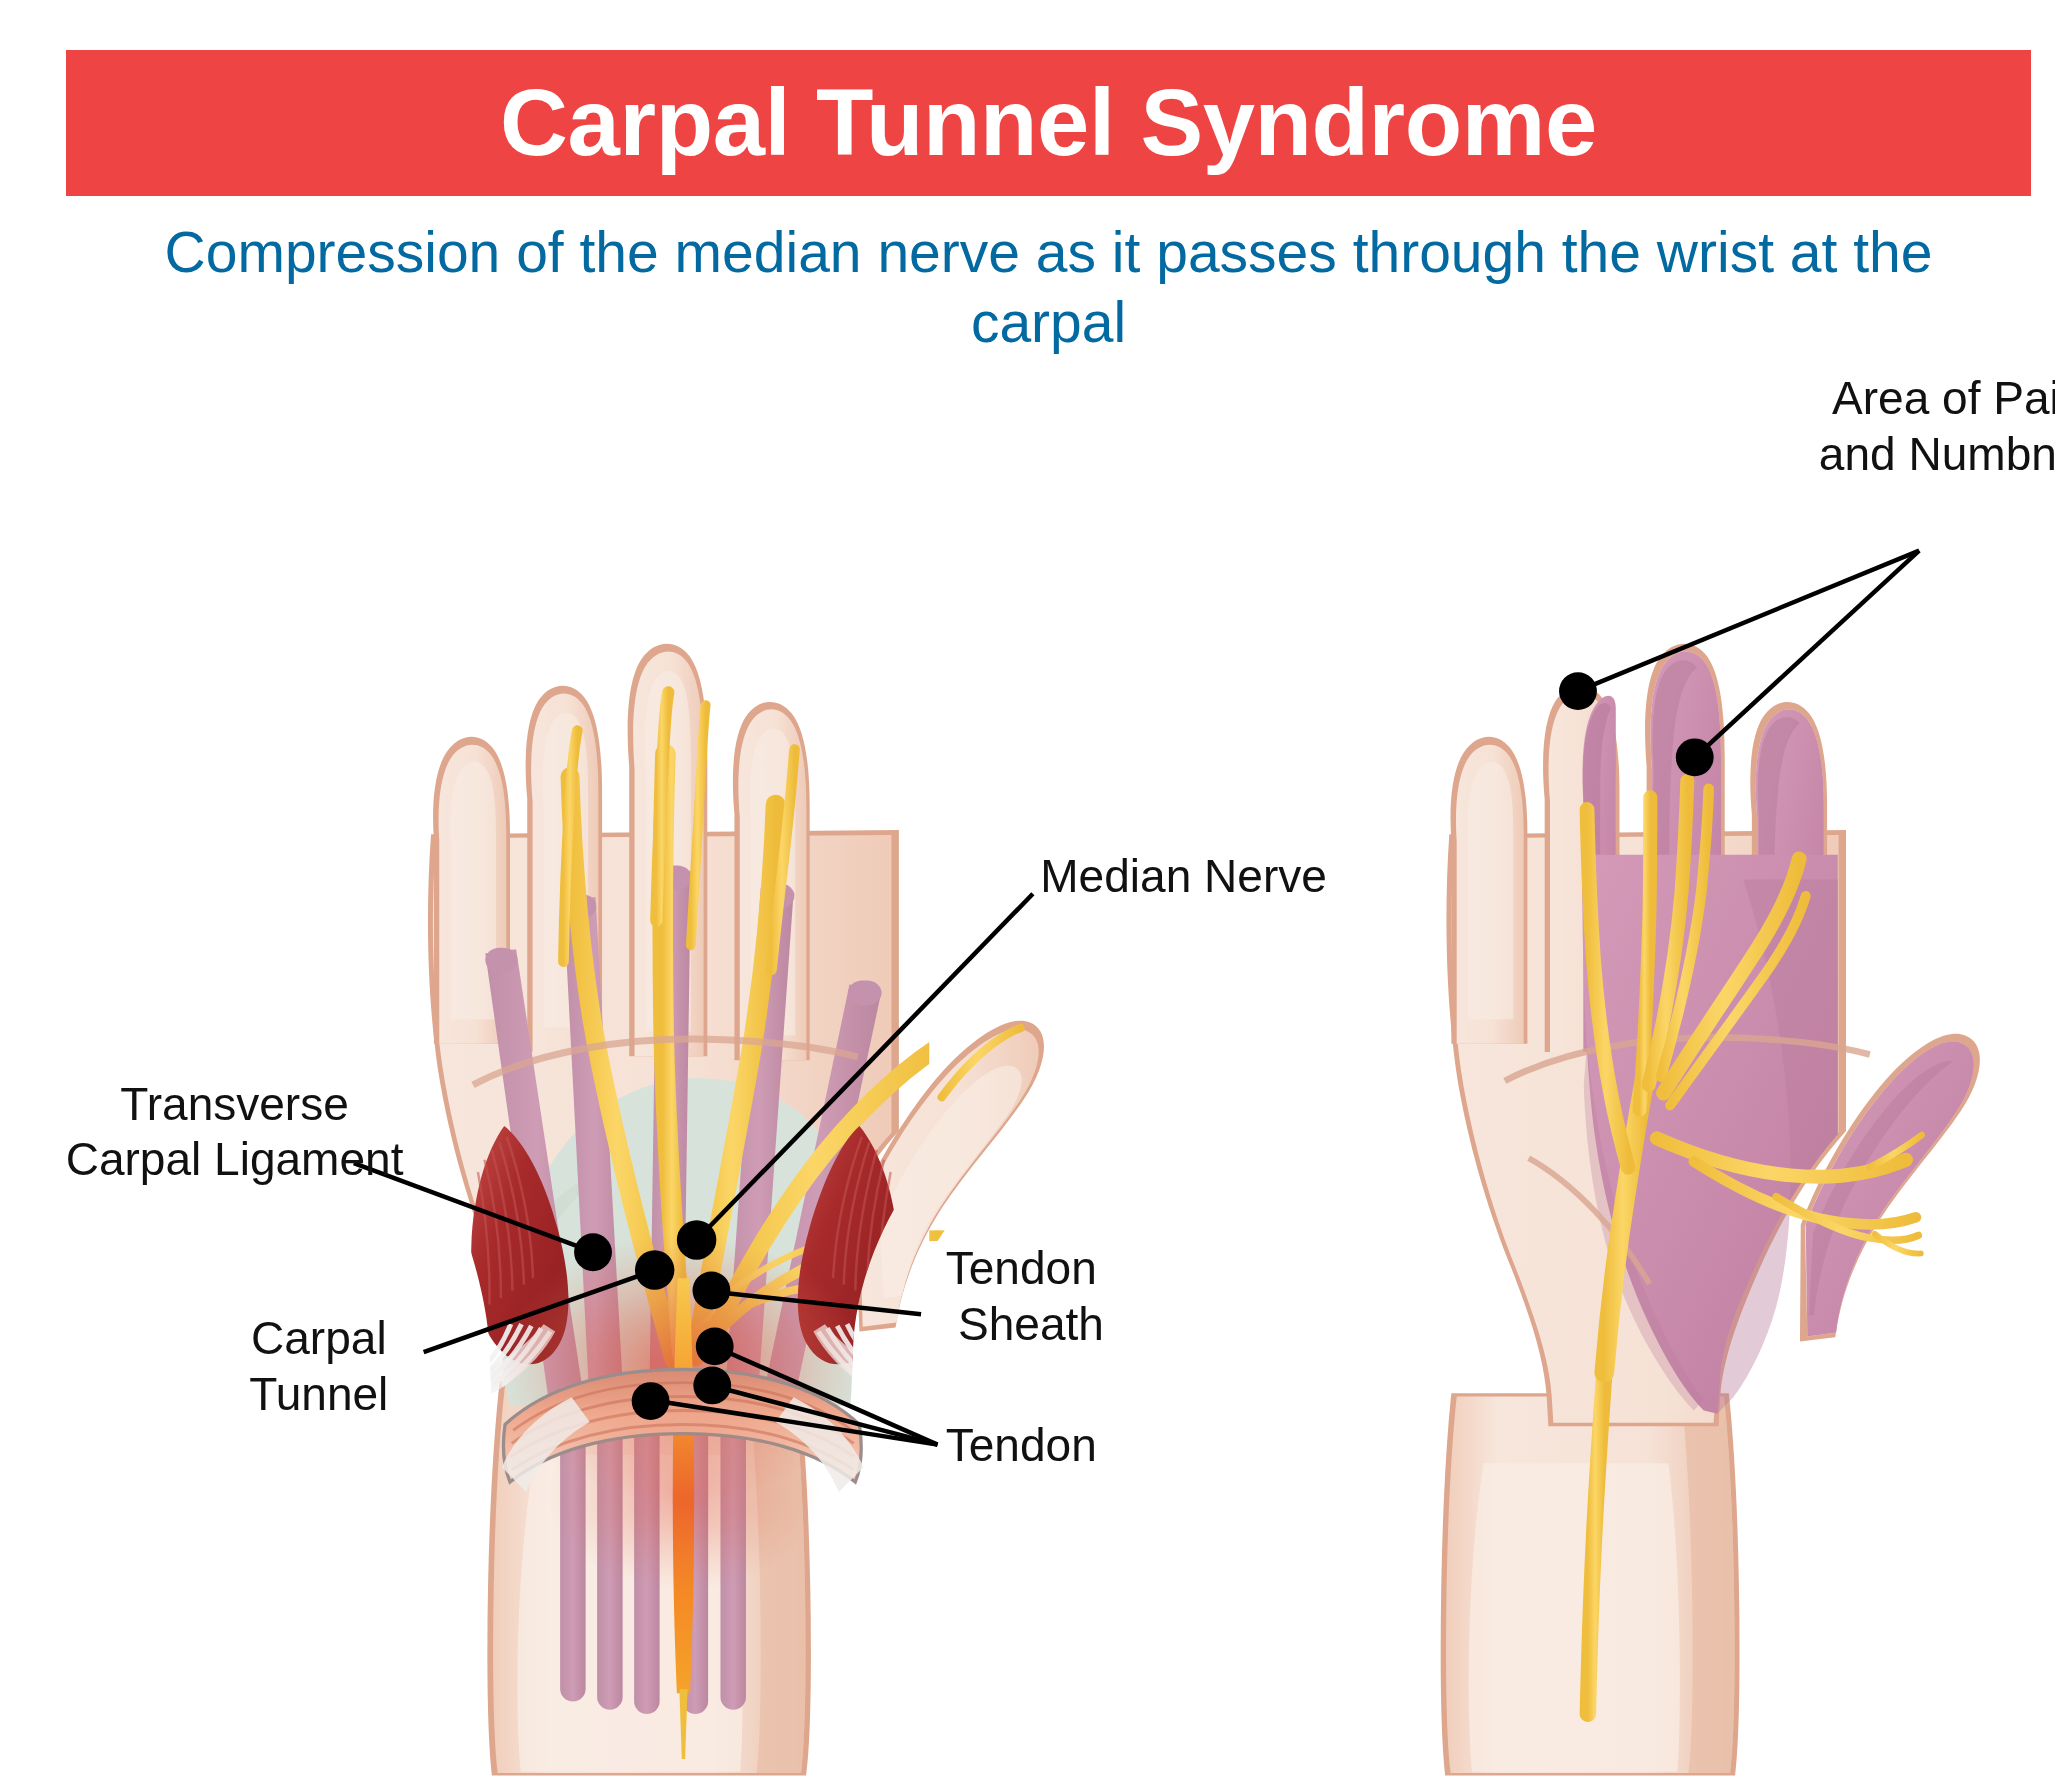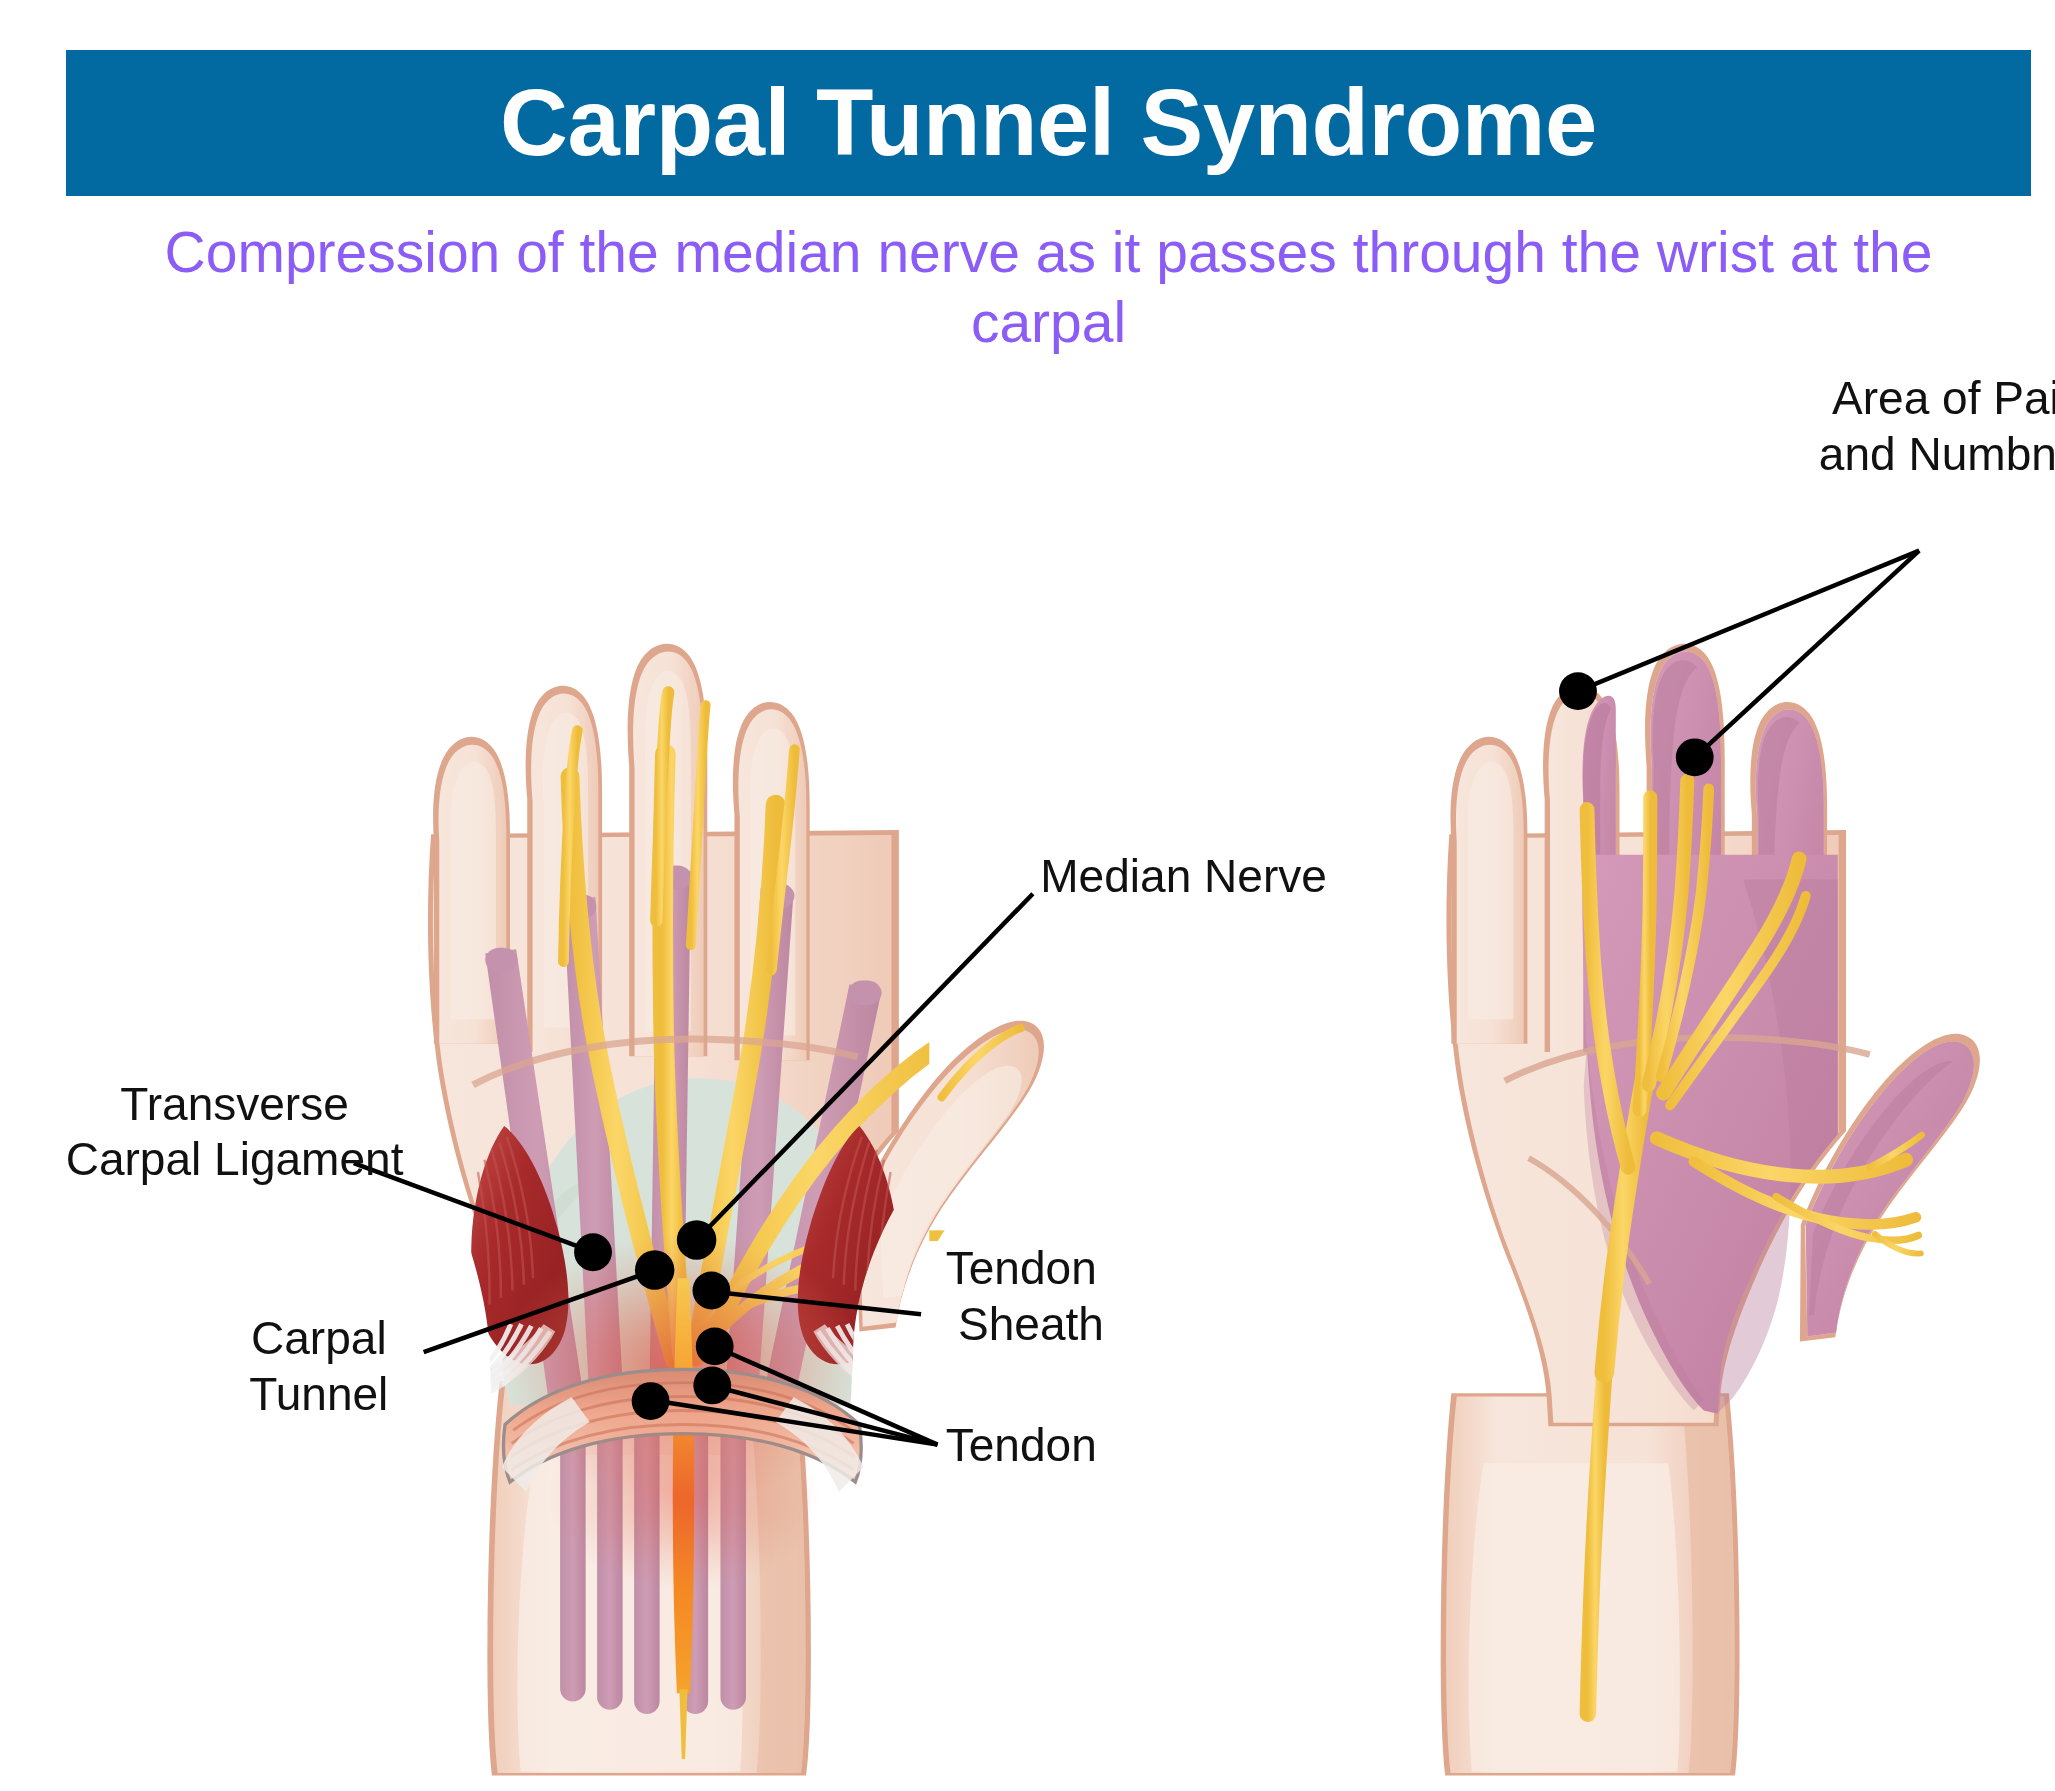--- a/index.html
+++ b/index.html
@@ -6,31 +6,31 @@
   html,body{margin:0;padding:0;background:#ffffff;}
   body{
     font-family:"Liberation Sans", sans-serif;
     width:2097px;height:1792px;position:relative;overflow:hidden;
   }
   #page{position:absolute;left:0;top:0;width:2097px;height:1792px;background:#fff;}
 
   
   #title-banner{
     position:absolute;left:66px;top:50px;width:1965px;height:146px;
-    background:#0369a1;display:flex;align-items:center;justify-content:center;
+    background:#ef4444;display:flex;align-items:center;justify-content:center;
   }
   #title-banner .title-text{
     color:#ffffff;font-weight:bold;font-size:94px;line-height:1;
     letter-spacing:-0.4px;white-space:nowrap;
   }
 
   
   #subtitle{
     position:absolute;left:103px;top:218px;width:1891px;
-    text-align:center;color:#8b5cf6;font-size:57px;line-height:1.22;
+    text-align:center;color:#0369a1;font-size:57px;line-height:1.22;
   }
   #subtitle .l{display:block;}
 
   
   #illustration{position:absolute;left:0;top:345px;width:2097px;height:1447px;}
   svg{display:block;}
 
   
   .lbl{font-family:"Liberation Sans", sans-serif;font-size:112px;fill:#111111;}
   .lbl-mid{text-anchor:middle;}

